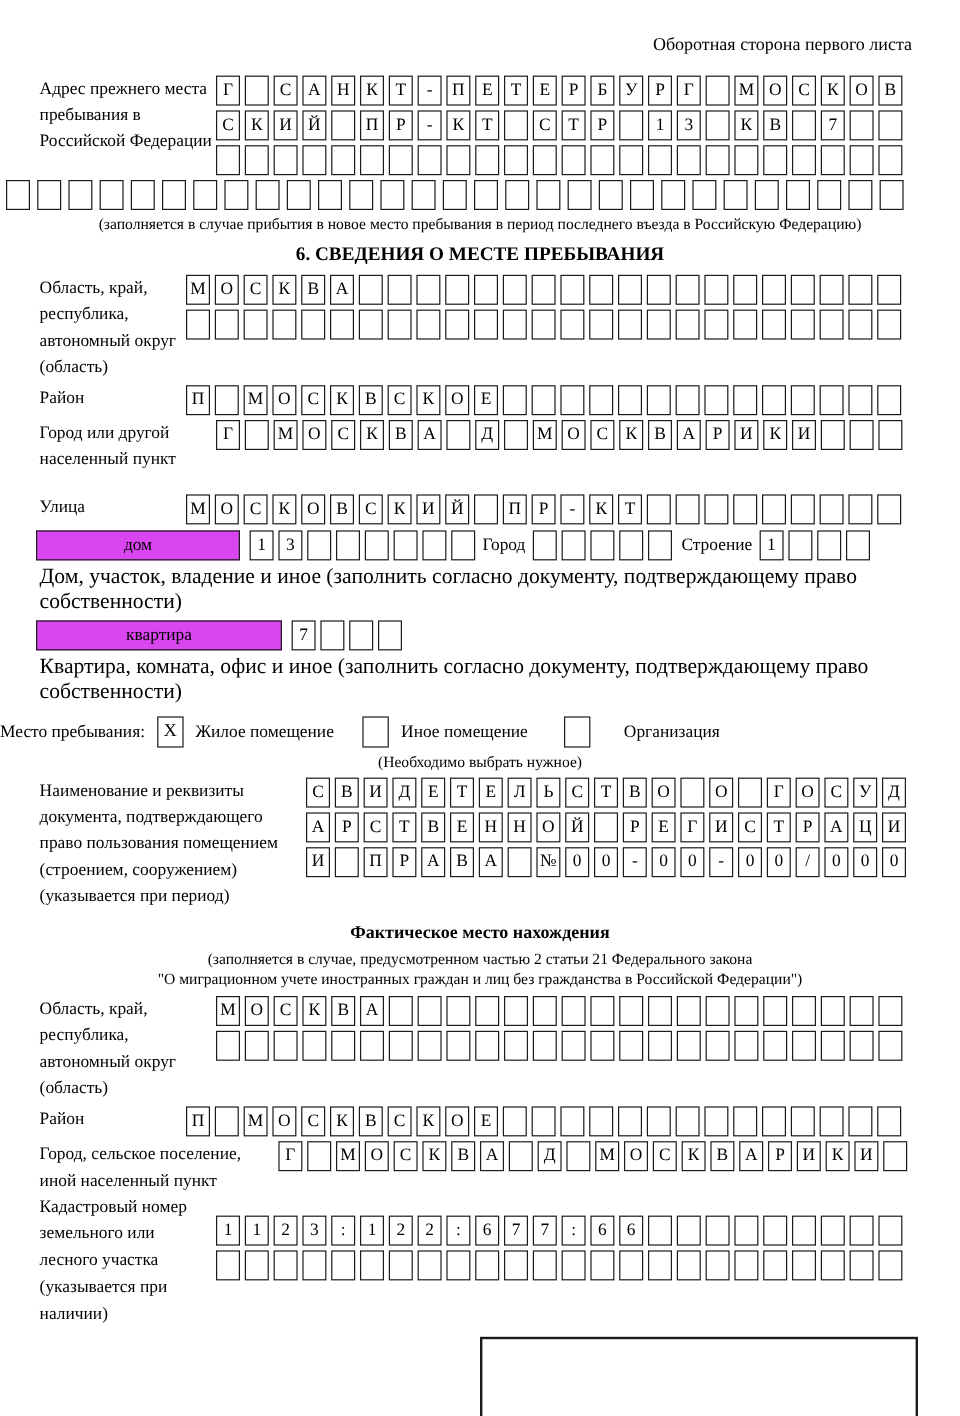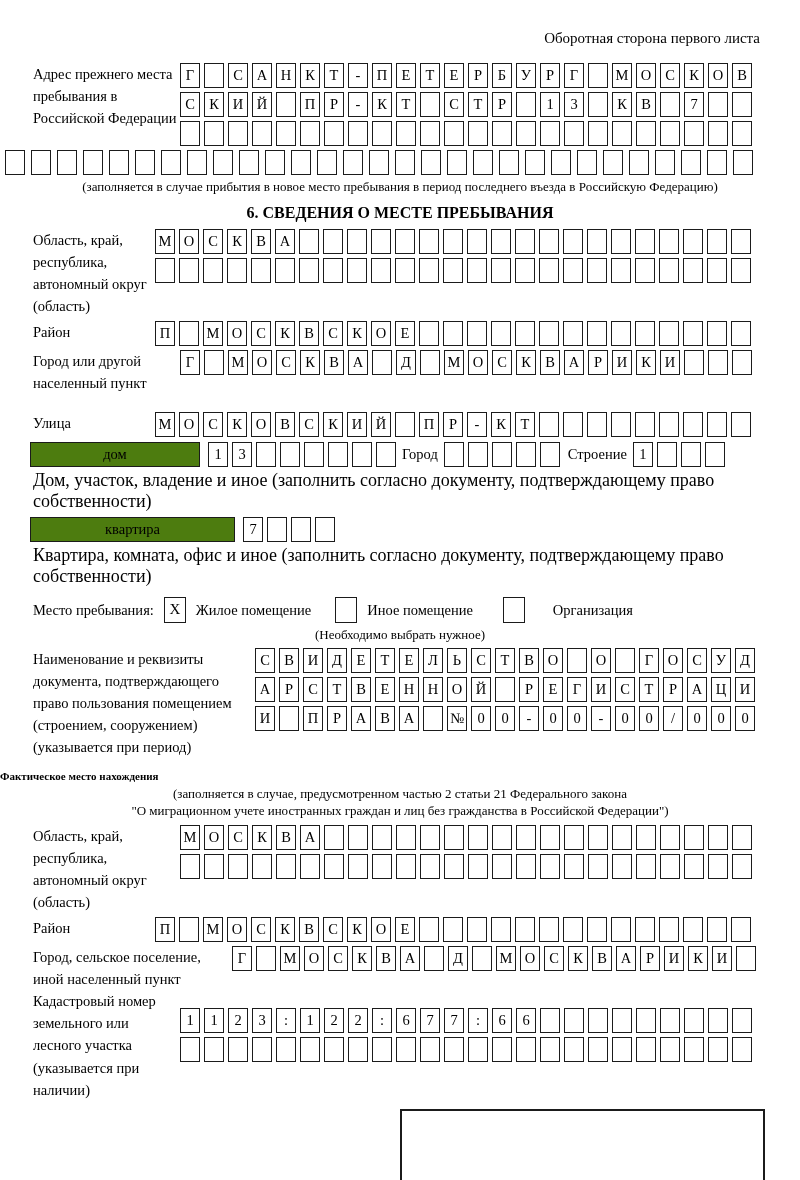--- a/index.html
+++ b/index.html
@@ -18,31 +18,31 @@
   .boxrow{display:flex;gap:4px;height:25px;}
   .cell{
     flex:none;width:20px;height:25px;border:1.6px solid #1b1b1b;box-sizing:border-box;
     text-align:center;font-size:14.5px;line-height:22px;background:#fff;
   }
   .fullrow{padding-left:5px;margin-top:0px;}
   .fullrow .boxrow{gap:6px;}
   .note{font-size:13px;text-align:center;margin-top:4px;}
   .note-left{font-size:18px;padding-left:33px;margin-top:3px;}
   .sec-title{text-align:center;font-weight:bold;font-size:16px;margin:9px 0 7px;}
-  .sub-title{text-align:left;font-weight:bold;font-size:11px;margin:8px 0 4px;}
+  .sub-title{text-align:center;font-weight:bold;font-size:15px;margin:8px 0 4px;}
   .labelbox{
     flex:none;border:1.6px solid #1b1b1b;height:25px;box-sizing:border-box;
-    text-align:center;font-size:14.5px;line-height:22px;background:#4d7c0f;
+    text-align:center;font-size:14.5px;line-height:22px;background:#d946ef;
   }
   .inline-lbl{font-size:14.5px;line-height:25px;flex:none;}
   .optbox{
     flex:none;width:22px;height:26px;border:1.6px solid #1b1b1b;box-sizing:border-box;
     text-align:center;font-size:15px;line-height:23px;margin:0 10px;
   }
-  .stay-row{display:flex;padding-left:33px;margin-top:10px;height:26px;}
+  .stay-row{display:flex;margin-top:10px;height:26px;}
   .stay-row .inline-lbl{line-height:26px;}
   .stamp-box{margin:8px 0 0 400px;width:365px;height:172px;border:2px solid #1b1b1b;box-sizing:border-box;}
   .gap6{width:6px;flex:none;} .gap8{width:8px;flex:none;}
 </style>
 </head>
 <body>
 
 <div class="hdr-note">Оборотная сторона первого листа</div>
 
 <div class="block" style="margin-top:16px">

